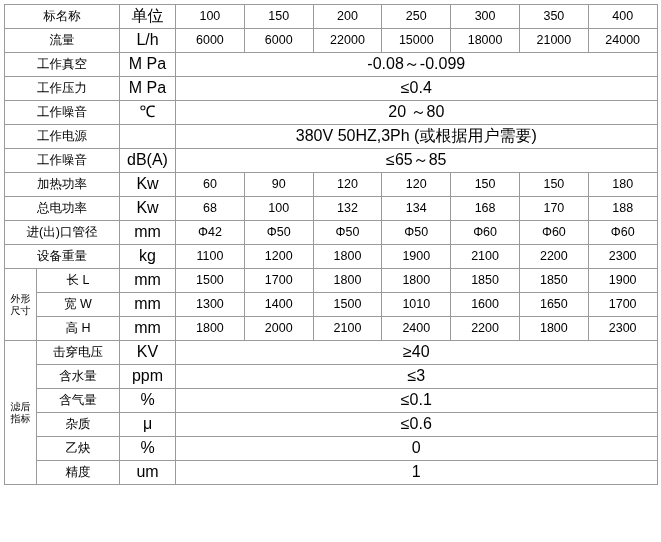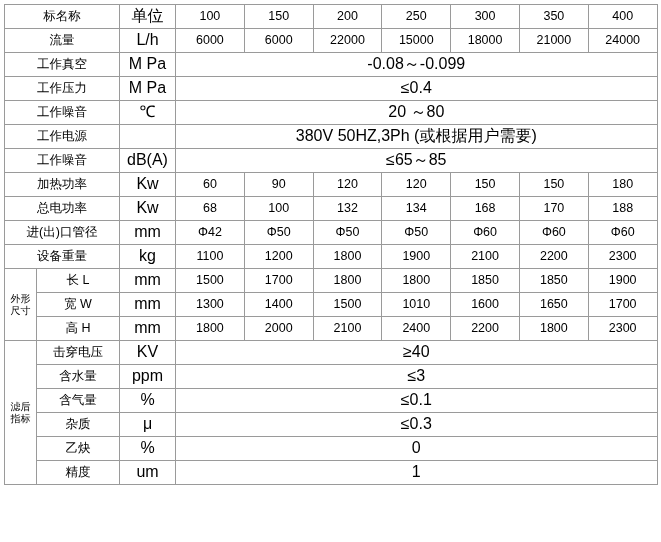--- a/index.html
+++ b/index.html
@@ -226,21 +226,21 @@
         <td class="span-all" colspan="7">≤3</td>
       </tr>
       <tr>
         <td class="label">含气量</td>
         <td class="unit">%</td>
         <td class="span-all" colspan="7">≤0.1</td>
       </tr>
       <tr>
         <td class="label">杂质</td>
         <td class="unit">μ</td>
-        <td class="span-all" colspan="7">≤0.3</td>
+        <td class="span-all" colspan="7">≤0.6</td>
       </tr>
       <tr>
         <td class="label">乙炔</td>
         <td class="unit">%</td>
         <td class="span-all" colspan="7">0</td>
       </tr>
       <tr>
         <td class="label">精度</td>
         <td class="unit">um</td>
         <td class="span-all" colspan="7">1</td>

